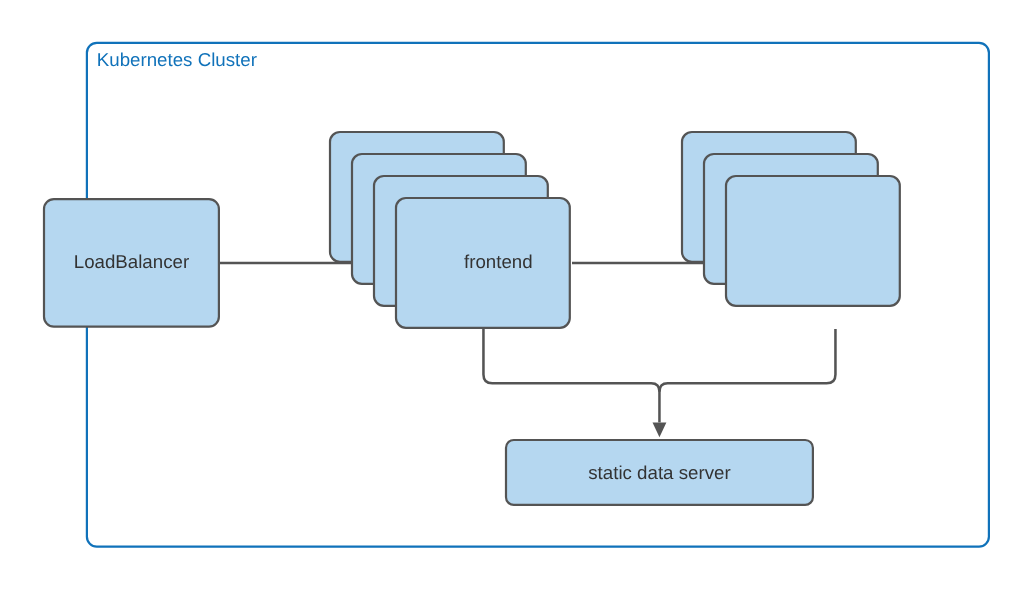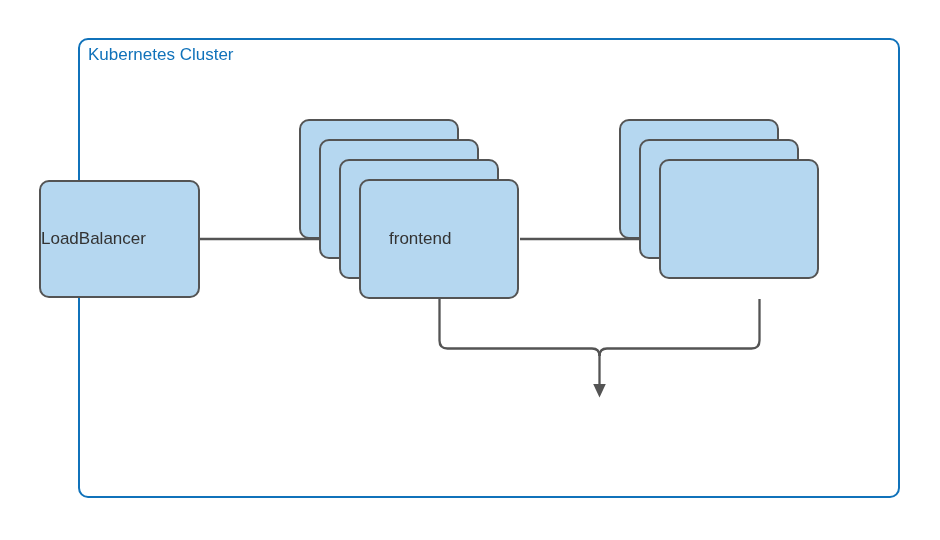--- a/index.html
+++ b/index.html
@@ -36,21 +36,21 @@
     color: var(--cluster-border);
     white-space: nowrap;
   }
   .node {
     position: absolute;
     background: var(--node-fill);
     border: 2.5px solid var(--node-border);
     border-radius: 10px;
     display: flex;
     align-items: center;
-    justify-content: flex-start;
+    justify-content: center;
     font-size: 17px;
     color: var(--label-text);
     text-align: center;
   }
   .node-loadbalancer { left: 39px;  top: 180px; width: 161px; height: 118px; }
   .stack-layer       { width: 160px; height: 120px; padding-left: 28px; }
   .fe-1 { left: 299px; top: 119px; }
   .fe-2 { left: 319px; top: 139px; }
   .fe-3 { left: 339px; top: 159px; }
   .fe-4 { left: 359px; top: 179px; }
@@ -114,14 +114,17 @@
   <div class="node stack-layer fe-2"></div>
   <div class="node stack-layer fe-3"></div>
   <div class="node stack-layer fe-4">
     <span>frontend</span>
   </div>
 
   <div class="node stack-layer be-1"></div>
   <div class="node stack-layer be-2"></div>
   <div class="node stack-layer be-3"></div>
 
+  <div class="node node-static">
+    <span>static data server</span>
+  </div>
 
 </div>
 
 </body></html>

